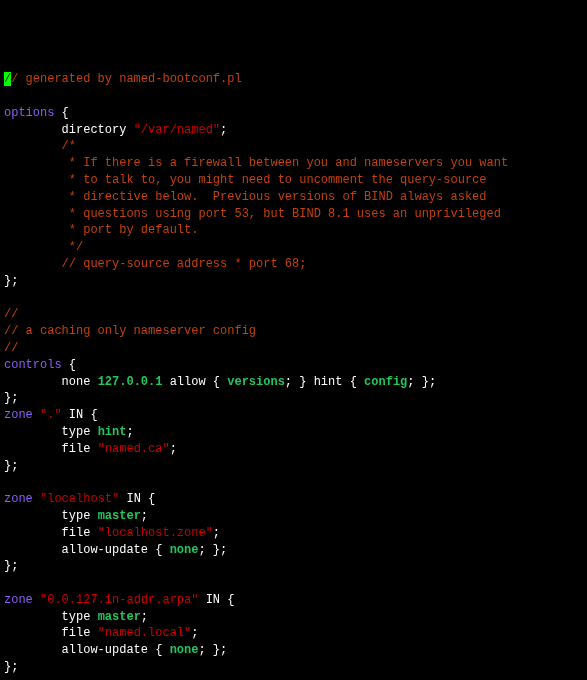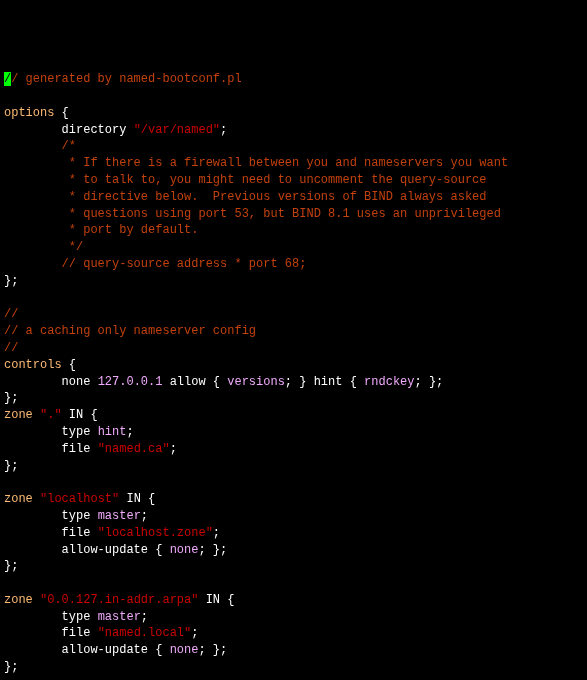--- a/index.html
+++ b/index.html
@@ -8,23 +8,23 @@
       font-family: "Courier New", Courier, monospace;
       font-size: 12px;
       line-height: 1.4;
       white-space: pre;
       width: 587px;
       height: 680px;
       overflow: hidden;
       padding: 4px;
     }
     .comment { color: #c2410c; }
-    .keyword { color: #fdba74; }
+    .keyword { color: #8b5cf6; }
     .string { color: #cc0000; }
-    .ident { color: #f0abfc; }
+    .ident { color: #22c55e; font-weight: bold; }
     .white { color: #ffffff; }
     .cursor {
       background: #00ff00;
       color: #000000;
     }
   </style>
 </head>
 <body>
 
 
@@ -40,21 +40,21 @@
 <span class="comment">         * questions using port 53, but BIND 8.1 uses an unprivileged</span>
 <span class="comment">         * port by default.</span>
 <span class="comment">         */</span>
 <span class="comment">        // query-source address * port 68;</span>
 <span class="white">};</span>
 <span></span>
 <span class="comment">//</span>
 <span class="comment">// a caching only nameserver config</span>
 <span class="comment">//</span>
 <span class="keyword">controls</span><span class="white"> {</span>
-<span class="white">        none </span><span class="ident">127.0.0.1</span><span class="white"> allow { </span><span class="ident">versions</span><span class="white">; } hint { </span><span class="ident">rndckey</span><span class="white">; };</span>
+<span class="white">        none </span><span class="ident">127.0.0.1</span><span class="white"> allow { </span><span class="ident">versions</span><span class="white">; } hint { </span><span class="ident">config</span><span class="white">; };</span>
 <span class="white">};</span>
 <span class="keyword">zone </span><span class="string">"."</span><span class="white"> IN {</span>
 <span class="white">        type </span><span class="ident">hint</span><span class="white">;</span>
 <span class="white">        file </span><span class="string">"named.ca"</span><span class="white">;</span>
 <span class="white">};</span>
 <span></span>
 <span class="keyword">zone </span><span class="string">"localhost"</span><span class="white"> IN {</span>
 <span class="white">        type </span><span class="ident">master</span><span class="white">;</span>
 <span class="white">        file </span><span class="string">"localhost.zone"</span><span class="white">;</span>
 <span class="white">        allow-update { </span><span class="ident">none</span><span class="white">; };</span>

